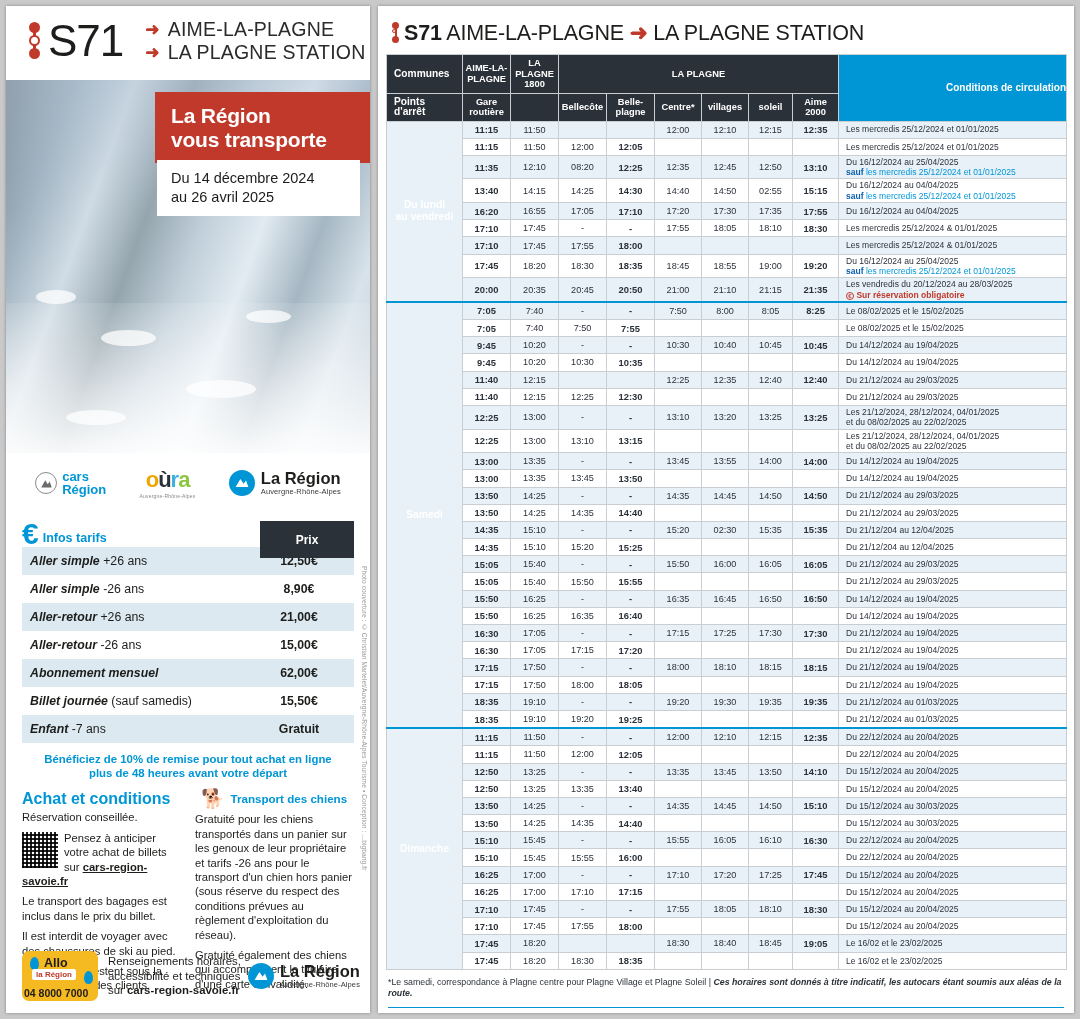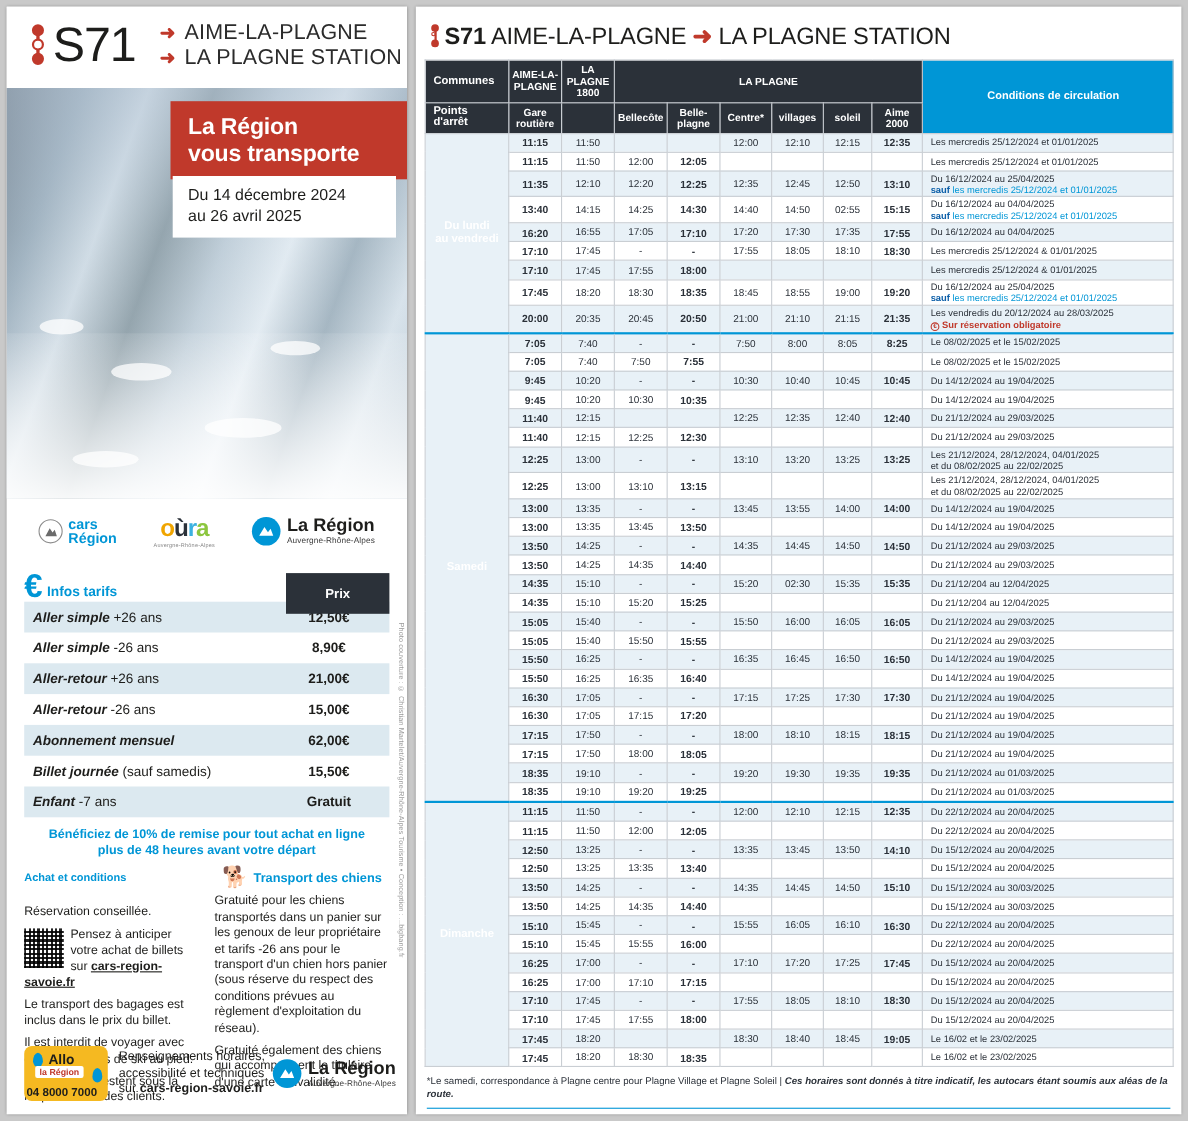--- a/index.html
+++ b/index.html
@@ -86,21 +86,21 @@
   .fare-row { display: flex; justify-content: space-between; align-items: center;
               padding: 7px 8px 7px 8px; font-size: 12.3px; color: #1d1d1b; }
   .fare-row.alt { background: #dce9f0; gap: 20px; }
   .fare-row .nm i { font-style: italic; font-weight: bold; }
   .fare-row .px { font-weight: bold; width: 94px; text-align: center; }
   .promo { color: #0096d6; font-weight: bold; font-size: 11.4px; text-align: center;
            line-height: 14px; margin: 9px 10px 0 10px; }
 
   .cond-cols { display: flex; margin: 12px 16px 0 16px; gap: 14px; }
   .cond-col { width: 50%; font-size: 11.2px; color: #1d1d1b; line-height: 14.4px; }
-  .cond-col h4 { color: #0096d6; font-size: 10px; margin-bottom: 16px; }
+  .cond-col h4 { color: #0096d6; font-size: 16px; margin-bottom: 4px; }
   .cond-col p { margin-bottom: 6px; }
   .dogs-head { display: flex; align-items: center; justify-content: center; margin-bottom: 6px; }
   .dog-ico { font-size: 19px; color: #0096d6; margin-right: 5px; }
   .dogs-title { color: #0096d6; font-weight: bold; font-size: 11.6px; }
   .qr { width: 36px; height: 36px; float: left; margin: 1px 6px 0 0;
         background:
           repeating-linear-gradient(0deg,#222 0 2px,transparent 2px 4px),
           repeating-linear-gradient(90deg,#222 0 2px,#fff 2px 4px);
         background-blend-mode: multiply; }
   .lnk { font-weight: bold; text-decoration: underline; color: #1d1d1b; }
@@ -133,21 +133,21 @@
   .r-title h1 { font-size: 21.5px; font-weight: 400; color: #1d1d1b; letter-spacing: -.2px; }
   .r-title h1 b { font-weight: 700; }
   .r-title .ar { color: #c0392b; font-weight: bold; }
 
   table.tt { border-collapse: collapse; width: 680px; margin: 0 8px; table-layout: fixed; }
   table.tt th, table.tt td { border: 1px solid #c9ced3; }
   .hdr-dark { background: #2b3139; color: #fff; font-weight: bold; text-align: center;
               font-size: 9.3px; line-height: 10.5px; padding: 3px 1px; }
   .hdr-dark.left { text-align: left; padding-left: 7px; font-size: 10.2px; }
   .hdr-blue { background: #0096d6; color: #fff; font-weight: bold; font-size: 10px;
-              text-align: center; padding-left: 10px; vertical-align: middle; margin-top: 42px; }
+              text-align: right; padding-left: 10px; vertical-align: middle; margin-top: 42px; }
   .daycell { background: #0096d6; color: #fff; font-weight: bold; font-size: 10.3px;
              text-align: center; vertical-align: middle; line-height: 12px; }
   td.tcell { text-align: center; font-size: 9.1px; color: #2b3139; padding: 2.6px 0; height: 15px; }
   td.tcell.b { font-weight: bold; font-size: 9.4px; }
   td.cond { font-size: 8.5px; color: #2b3139; padding: 1px 4px 1px 7px; line-height: 10.3px; text-align: left; }
   td.cond .sauf { color: #0096d6; }
   td.cond .sauf b { color: #0b5ea8; }
   tr.alt td { background: #e8f1f7; }
   tr.wht td { background: #ffffff; }
   .resv { color: #c0392b; font-weight: bold; }
@@ -405,21 +405,21 @@
             <td class="tcell"></td>
             <td class="tcell"></td>
             <td class="tcell b"></td>
             <td class="cond">
               <div>Les mercredis  25/12/2024 et 01/01/2025</div>
             </td>
           </tr>
           <tr class="alt">
             <td class="tcell b">11:35</td>
             <td class="tcell">12:10</td>
-            <td class="tcell">12:20</td>
+            <td class="tcell">08:20</td>
             <td class="tcell b">12:25</td>
             <td class="tcell">12:35</td>
             <td class="tcell">12:45</td>
             <td class="tcell">12:50</td>
             <td class="tcell b">13:10</td>
             <td class="cond">
               <div>Du 16/12/2024 au 25/04/2025</div>
               <div class="sauf"><b>sauf</b> les mercredis 25/12/2024 et 01/01/2025</div>
             </td>
           </tr>

